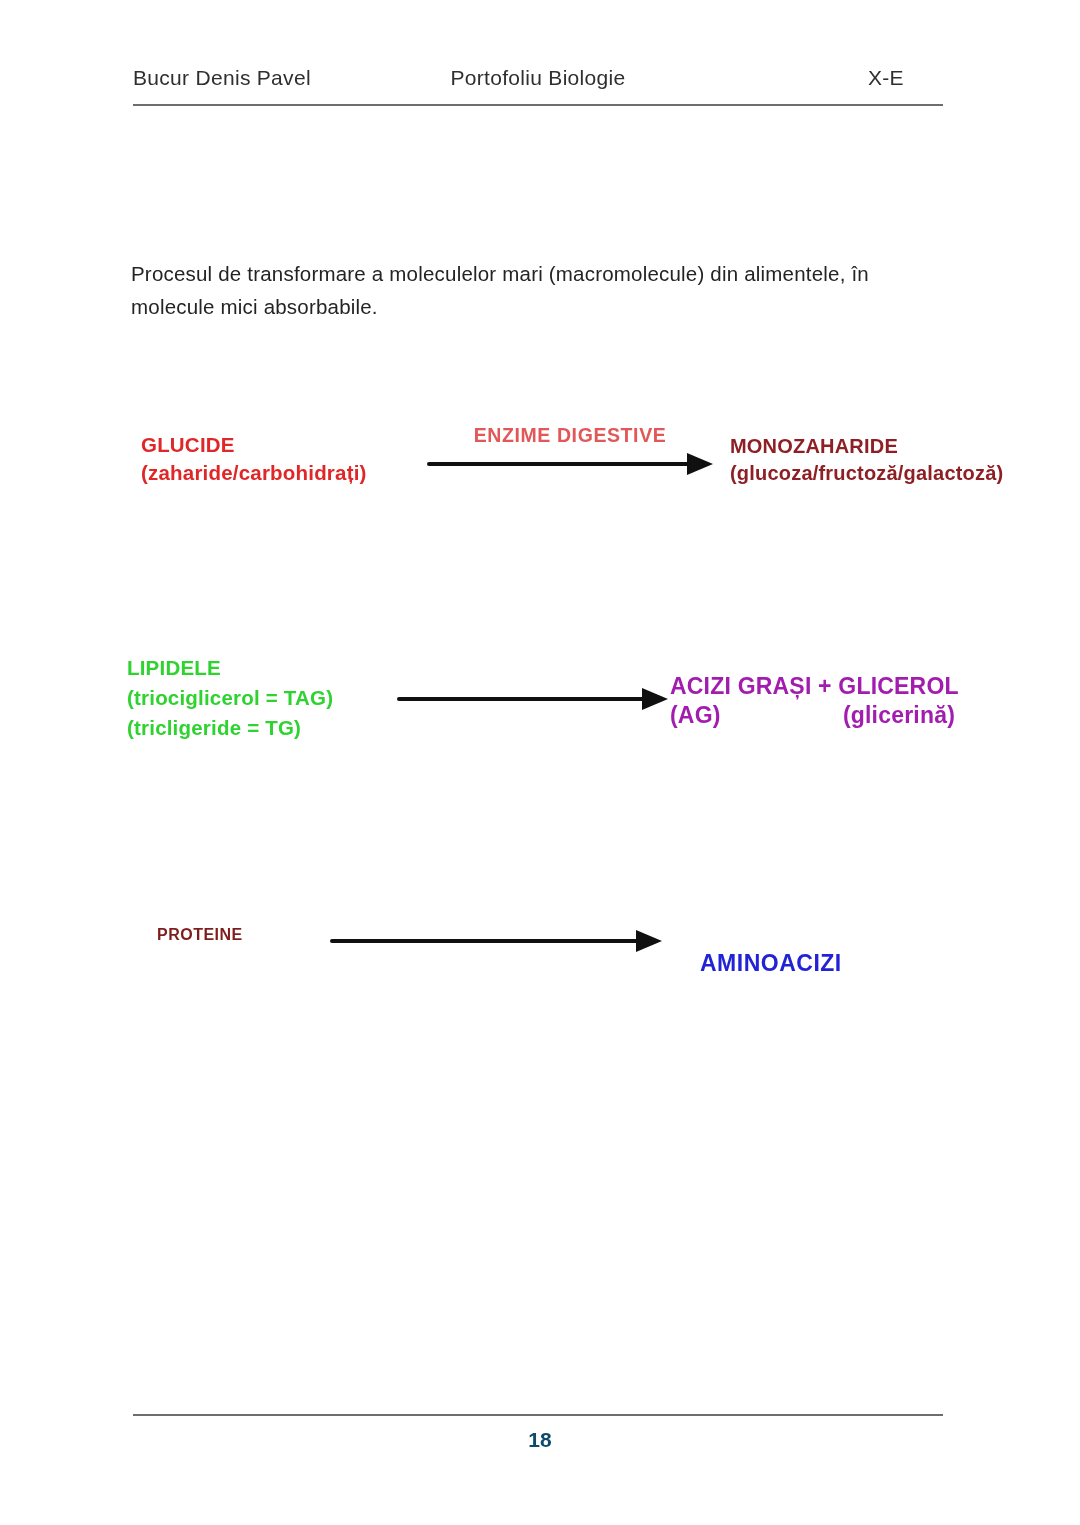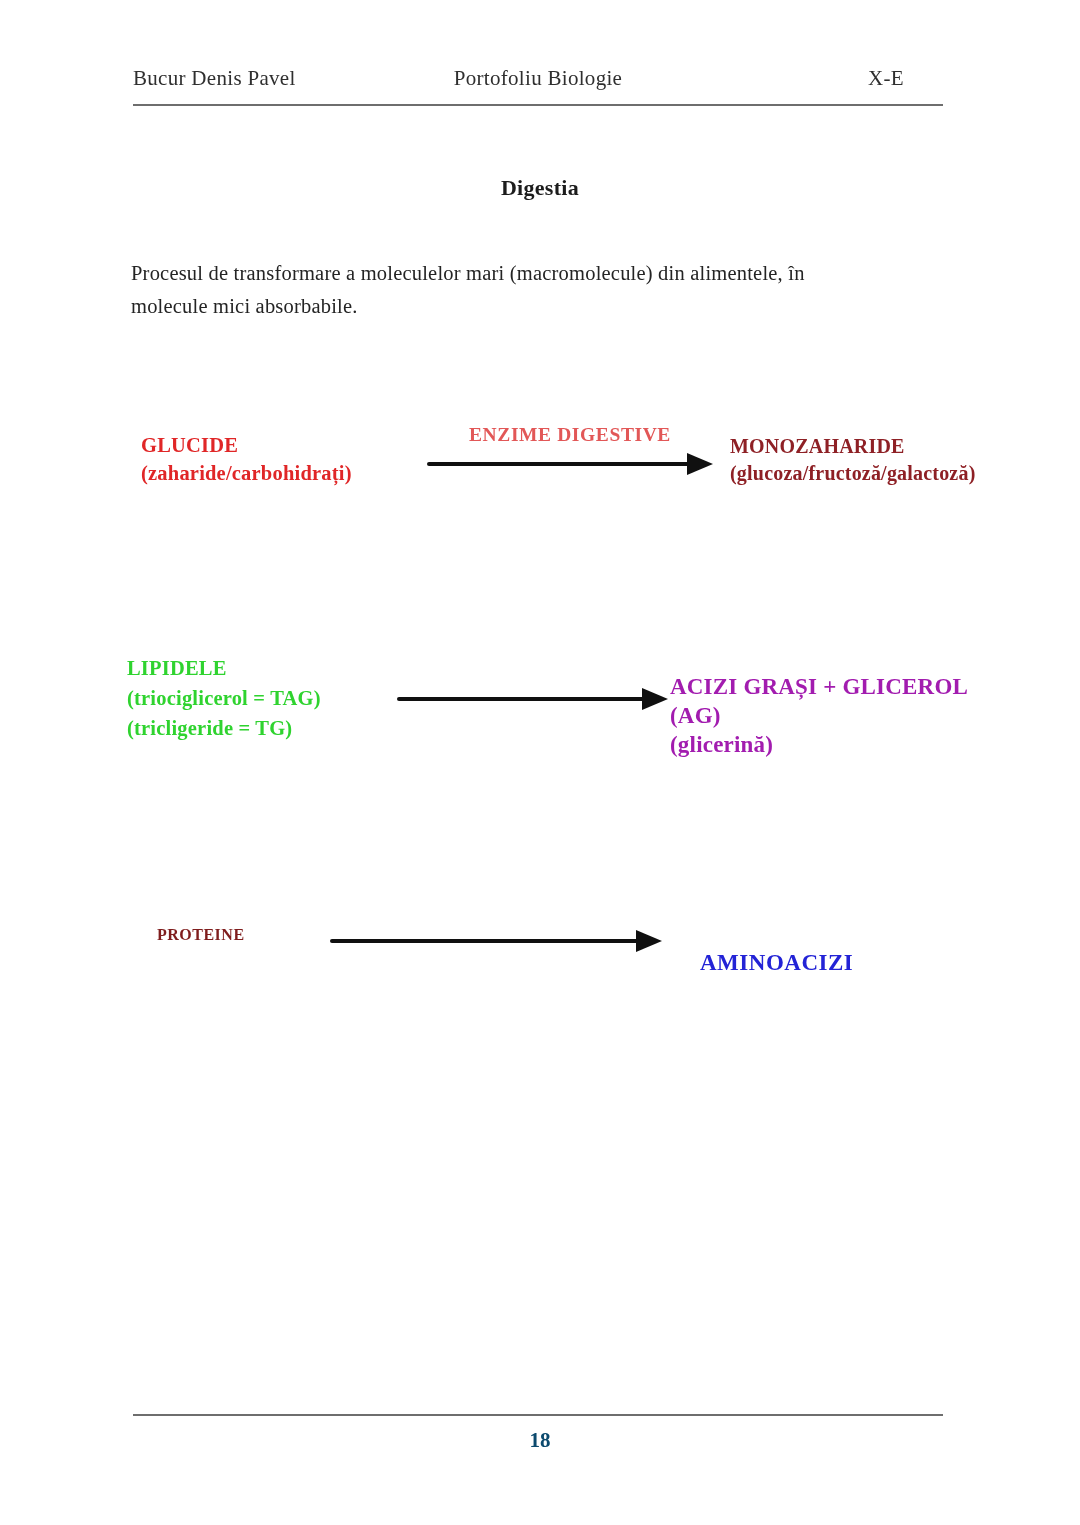--- a/index.html
+++ b/index.html
@@ -1,21 +1,21 @@
 <!DOCTYPE html>
 <html><head>
 <meta charset="utf-8">
 <style>
   html, body { margin: 0; padding: 0; background: #ffffff; }
   .page {
     position: relative;
     width: 1080px;
     height: 1525px;
     background: #ffffff;
-    font-family: Liberation Serif, serif;
+    font-family: Liberation Sans, sans-serif;
     color: #222222;
     overflow: hidden;
   }
   .abs { position: absolute; }
 
   
   .hdr-text { font-size: 21px; color: #2f2f2f; letter-spacing: 0.3px; }
   .hdr-left   { left: 133px; top: 66px; }
   .hdr-center { left: 133px; top: 66px; width: 810px; text-align: center; }
   .hdr-right  { left: 868px; top: 66px; }
@@ -36,21 +36,21 @@
 
   
   .rx { font-weight: bold; letter-spacing: 0.2px; white-space: nowrap; }
   .rx1-sub  { left: 141px; top: 431px; font-size: 20.5px; line-height: 28px; color: #e02627; }
   .rx1-lbl  { left: 427px; top: 424px; width: 286px; text-align: center;
               font-size: 19.5px; font-weight: 600; color: #e25757; letter-spacing: 0.6px; white-space: nowrap; }
   .rx1-prod { left: 730px; top: 433px; font-size: 20px; line-height: 27px; color: #8e2025; }
 
   .rx2-sub  { left: 127px; top: 653px; font-size: 20.5px; line-height: 30px; color: #2fd32f; }
   .rx2-prod { left: 670px; top: 672px; width: 285px; font-size: 23px; line-height: 29px; color: #a21caf; }
-  .rx2-prod .split { display: flex; justify-content: space-between; flex-direction: column; }
+  .rx2-prod .split { display: flex; justify-content: space-between; }
 
   .rx3-sub  { left: 157px; top: 926px; font-size: 16px; color: #7f1d1d; letter-spacing: 0.5px; }
   .rx3-prod { left: 700px; top: 926px; font-size: 23px; color: #2323d6; letter-spacing: 0.5px; margin-top: 24px; }
 
   
   .arrow { position: absolute; height: 24px; }
   .arrow .shaft {
     position: absolute; left: 0; right: 22px; top: 10px;
     height: 4px; background: #101010; border-radius: 2px;
   }
@@ -73,21 +73,20 @@
 </head>
 <body>
 
 <div class="page">
 
   <span class="abs hdr-text hdr-left">Bucur Denis Pavel</span>
   <span class="abs hdr-text hdr-center">Portofoliu Biologie</span>
   <span class="abs hdr-text hdr-right">X-E</span>
   <div class="abs rule rule-top"></div>
 
-  <div class="abs title">Digestia</div>
 
   <div class="abs intro">
     <span>Procesul de transformare a moleculelor mari (macromolecule) din alimentele, în</span><br>
     <span>molecule mici absorbabile.</span>
   </div>
 
   <div class="abs rx rx1-sub">
     <div>GLUCIDE</div>
     <div>(zaharide/carbohidrați)</div>
   </div>

